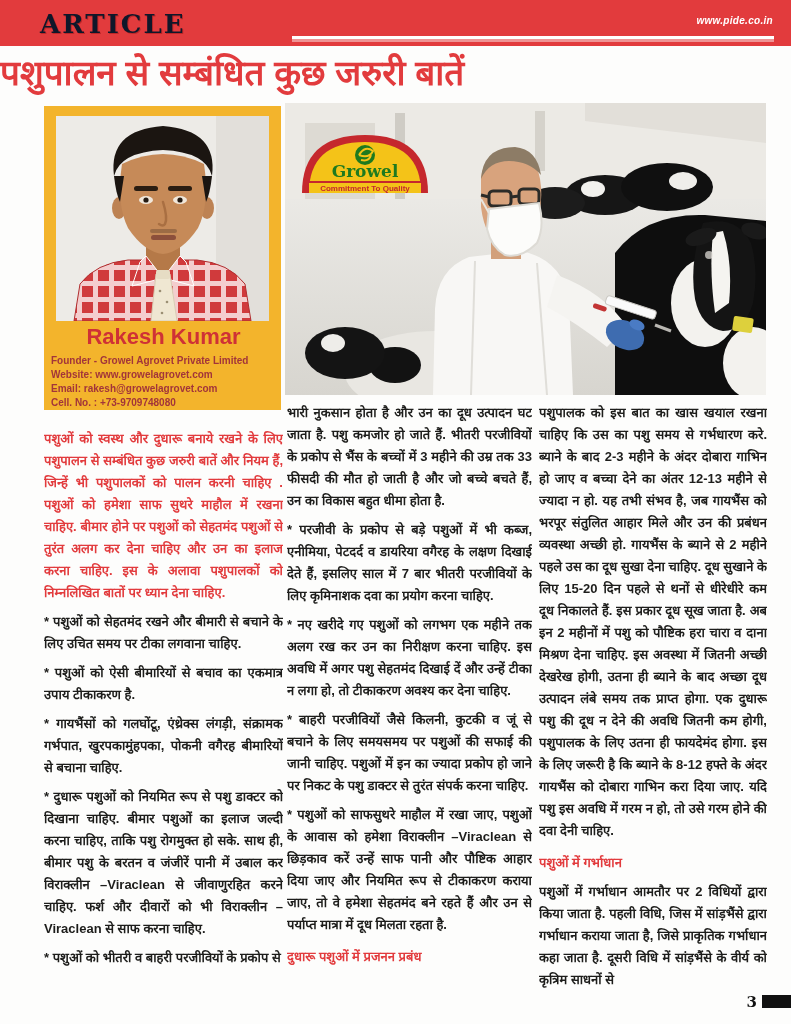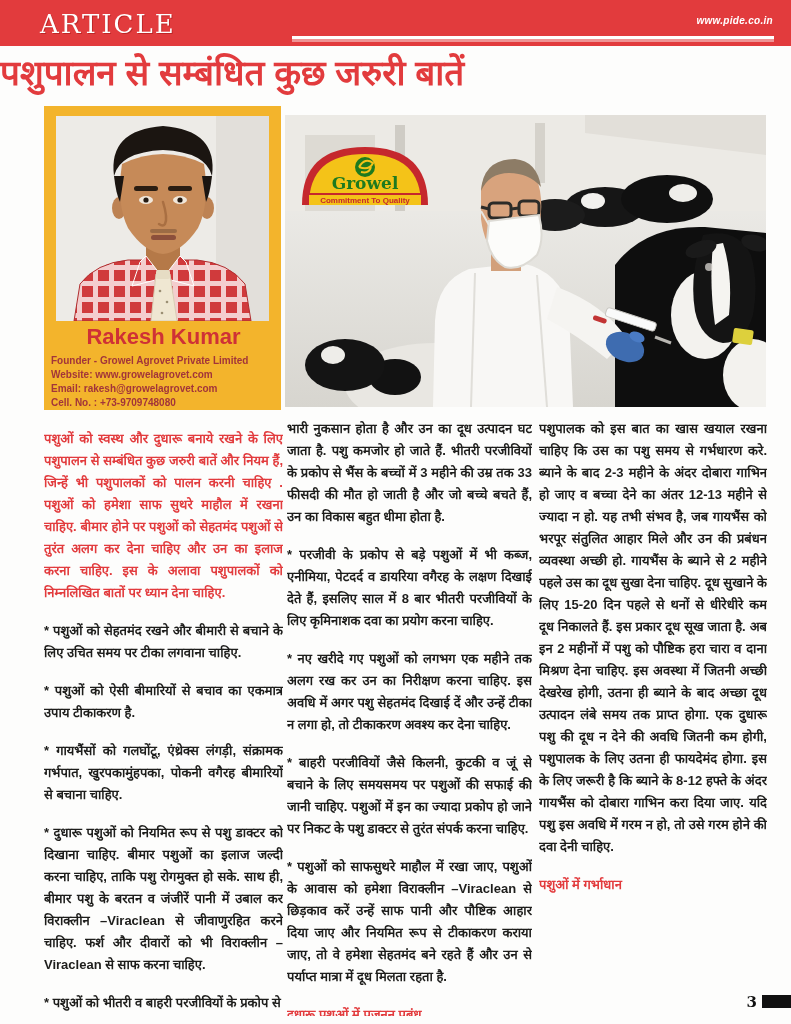--- a/index.html
+++ b/index.html
@@ -13,22 +13,22 @@
   body{background:#888;font-family:"Liberation Sans",sans-serif;}
   .page{
     position:relative;width:791px;height:1024px;margin:0 auto;
     background:#fdfdfc;overflow:hidden;
   }
   
   .masthead{
     position:absolute;left:0;top:0;width:791px;height:46px;background:var(--red);
   }
   .masthead .brand{
-    position:absolute;left:40px;top:9px;color:#ffffff;
-    font-family:"DejaVu Serif",serif;font-weight:normal;font-size:26px;letter-spacing:2px;
+    position:absolute;left:40px;top:9px;color:#0f172a;
+    font-family:"DejaVu Serif",serif;font-weight:bold;font-size:26px;letter-spacing:2px;
     text-shadow:1px 1px 0 rgba(120,0,0,.35);
   }
   .masthead .rule{
     position:absolute;left:292px;top:36px;width:482px;height:3px;background:#fff;
     box-shadow:0 3px 0 rgba(255,255,255,.45);
   }
   .masthead .site{
     position:absolute;right:18px;top:15px;color:#fff;font-size:10px;font-weight:bold;
     font-style:italic;letter-spacing:.3px;
   }
@@ -53,35 +53,35 @@
   .author-card .detail{
     position:absolute;left:7px;width:219px;color:var(--dark-red);
     font-size:10px;font-weight:bold;line-height:13px;
   }
   .author-card .d1{top:248px;}
   .author-card .d2{top:262px;}
   .author-card .d3{top:276px;}
   .author-card .d4{top:290px;}
   
   .main-photo{
-    position:absolute;left:285px;top:115px;width:481px;height:292px;margin:0;
+    position:absolute;left:285px;top:103px;width:481px;height:292px;margin:0;
     background:#dedcd6;overflow:hidden;
   }
   .growel-logo{position:absolute;left:14px;top:26px;width:132px;height:74px;}
   
   .col{
     position:absolute;overflow:hidden;font-size:13px;line-height:22px;
   }
   .col-1{left:44px;top:420px;width:239px;height:592px;padding-top:8px;}
   .col-2{left:287px;top:402px;width:245px;height:614px;}
   .col-3{left:539px;top:402px;width:228px;height:614px;}
   .para{margin:0 0 7px;text-align:justify;font-weight:bold;}
-  .para.black{color:var(--ink);margin-top:16px;}
+  .para.black{color:var(--ink);}
   .para.red{color:var(--red);}
-  .para.subhead{color:var(--red);text-align:left;margin-top:16px;}
+  .para.subhead{color:var(--red);text-align:left;margin-top:10px;}
   
   .page-number{
     position:absolute;right:34px;top:993px;color:#111;font-weight:bold;font-size:15px;
     font-family:"DejaVu Serif",serif;
   }
   .footer-bar{
     position:absolute;right:0;top:995px;width:29px;height:13px;background:#111;
   }
 </style>
 </head>
@@ -235,27 +235,28 @@
   <div class="col col-1">
       <p class="para red">पशुओं को स्वस्थ और दुधारू बनाये रखने के लिए पशुपालन से सम्बंधित कुछ जरुरी बातें और नियम हैं, जिन्हें भी पशुपालकों को पालन करनी चाहिए . पशुओं को हमेशा साफ सुथरे माहौल में रखना चाहिए. बीमार होने पर पशुओं को सेहतमंद पशुओं से तुरंत अलग कर देना चाहिए और उन का इलाज करना चाहिए. इस के अलावा पशुपालकों को निम्नलिखित बातों पर ध्यान देना चाहिए.</p>
       <p class="para black">* पशुओं को सेहतमंद रखने और बीमारी से बचाने के लिए उचित समय पर टीका लगवाना चाहिए.</p>
       <p class="para black">* पशुओं को ऐसी बीमारियों से बचाव का एकमात्र उपाय टीकाकरण है.</p>
       <p class="para black">* गायभैंसों को गलघोंटू, एंथ्रेक्स लंगड़ी, संक्रामक गर्भपात, खुरपकामुंहपका, पोकनी वगैरह बीमारियों से बचाना चाहिए.</p>
       <p class="para black">* दुधारू पशुओं को नियमित रूप से पशु डाक्टर को दिखाना चाहिए. बीमार पशुओं का इलाज जल्दी करना चाहिए, ताकि पशु रोगमुक्त हो सके. साथ ही, बीमार पशु के बरतन व जंजीरें पानी में उबाल कर विराक्लीन –Viraclean से जीवाणुरहित करने चाहिए. फर्श और दीवारों को भी विराक्लीन –Viraclean से साफ करना चाहिए.</p>
       <p class="para black">* पशुओं को भीतरी व बाहरी परजीवियों के प्रकोप से</p>
     </div>
   <div class="col col-2">
       <p class="para black">भारी नुकसान होता है और उन का दूध उत्पादन घट जाता है. पशु कमजोर हो जाते हैं. भीतरी परजीवियों के प्रकोप से भैंस के बच्चों में 3 महीने की उम्र तक 33 फीसदी की मौत हो जाती है और जो बच्चे बचते हैं, उन का विकास बहुत धीमा होता है.</p>
-      <p class="para black">* परजीवी के प्रकोप से बड़े पशुओं में भी कब्ज, एनीमिया, पेटदर्द व डायरिया वगैरह के लक्षण दिखाई देते हैं, इसलिए साल में 8 बार भीतरी परजीवियों के लिए कृमिनाशक दवा का प्रयोग करना चाहिए.</p>
+      <p class="para black">* परजीवी के प्रकोप से बड़े पशुओं में भी कब्ज, एनीमिया, पेटदर्द व डायरिया वगैरह के लक्षण दिखाई देते हैं, इसलिए साल में 7 बार भीतरी परजीवियों के लिए कृमिनाशक दवा का प्रयोग करना चाहिए.</p>
       <p class="para black">* नए खरीदे गए पशुओं को लगभग एक महीने तक अलग रख कर उन का निरीक्षण करना चाहिए. इस अवधि में अगर पशु सेहतमंद दिखाई दें और उन्हें टीका न लगा हो, तो टीकाकरण अवश्य कर देना चाहिए.</p>
       <p class="para black">* बाहरी परजीवियों जैसे किलनी, कुटकी व जूं से बचाने के लिए समयसमय पर पशुओं की सफाई की जानी चाहिए. पशुओं में इन का ज्यादा प्रकोप हो जाने पर निकट के पशु डाक्टर से तुरंत संपर्क करना चाहिए.</p>
       <p class="para black">* पशुओं को साफसुथरे माहौल में रखा जाए,  पशुओं के आवास को हमेशा विराक्लीन –Viraclean से छिड़काव करें उन्हें साफ पानी और पौष्टिक आहार दिया जाए और नियमित रूप से टीकाकरण कराया जाए, तो वे हमेशा सेहतमंद बने रहते हैं और उन से पर्याप्त मात्रा में दूध मिलता रहता है.</p>
       <p class="para subhead">दुधारू पशुओं में प्रजनन प्रबंध</p>
     </div>
   <div class="col col-3">
       <p class="para black">पशुपालक को इस बात का खास खयाल रखना चाहिए कि उस का पशु समय से गर्भधारण करे. ब्याने के बाद 2-3 महीने के अंदर दोबारा गाभिन हो जाए व बच्चा देने का अंतर 12-13 महीने से ज्यादा न हो. यह तभी संभव है, जब गायभैंस को भरपूर संतुलित आहार मिले और उन की प्रबंधन व्यवस्था अच्छी हो. गायभैंस के ब्याने से 2 महीने पहले उस का दूध सुखा देना चाहिए. दूध सुखाने के लिए 15-20 दिन पहले से थनों से धीरेधीरे कम दूध निकालते हैं. इस प्रकार दूध सूख जाता है. अब इन 2 महीनों में पशु को पौष्टिक हरा चारा व दाना मिश्रण देना चाहिए. इस अवस्था में जितनी अच्छी देखरेख होगी, उतना ही ब्याने के बाद अच्छा दूध उत्पादन लंबे समय तक प्राप्त होगा. एक दुधारू पशु की दूध न देने की अवधि जितनी कम होगी, पशुपालक के लिए उतना ही फायदेमंद होगा. इस के लिए जरूरी है कि ब्याने के 8-12 हफ्ते के अंदर गायभैंस को दोबारा गाभिन करा दिया जाए. यदि पशु इस अवधि में गरम न हो, तो उसे गरम होने की दवा देनी चाहिए.</p>
       <p class="para subhead">पशुओं में गर्भाधान</p>
+      <p class="para black">पशुओं में गर्भाधान आमतौर पर 2 विधियों द्वारा किया जाता है. पहली विधि, जिस में सांड़भैंसे द्वारा गर्भाधान कराया जाता है, जिसे प्राकृतिक गर्भाधान कहा जाता है. दूसरी विधि में सांड़भैंसे के वीर्य को कृत्रिम साधनों से</p>
     </div>
 
   <span class="page-number">3</span>
   <span class="footer-bar"></span>
 
 </div>
 
 </body></html>

